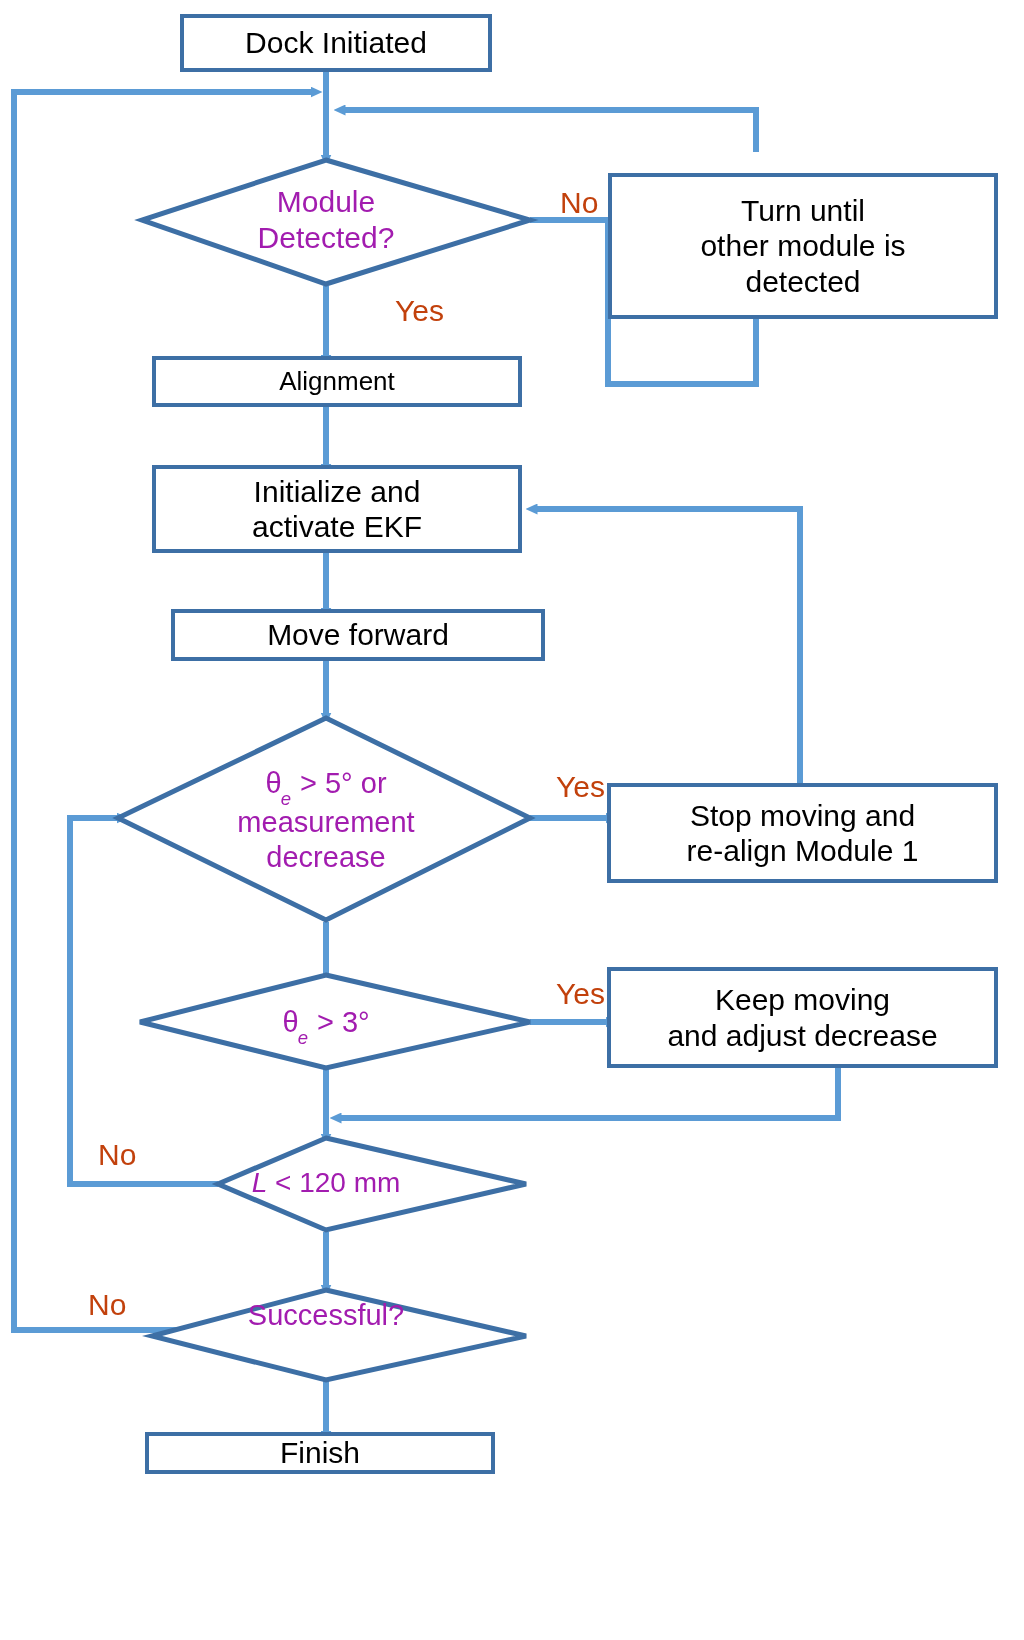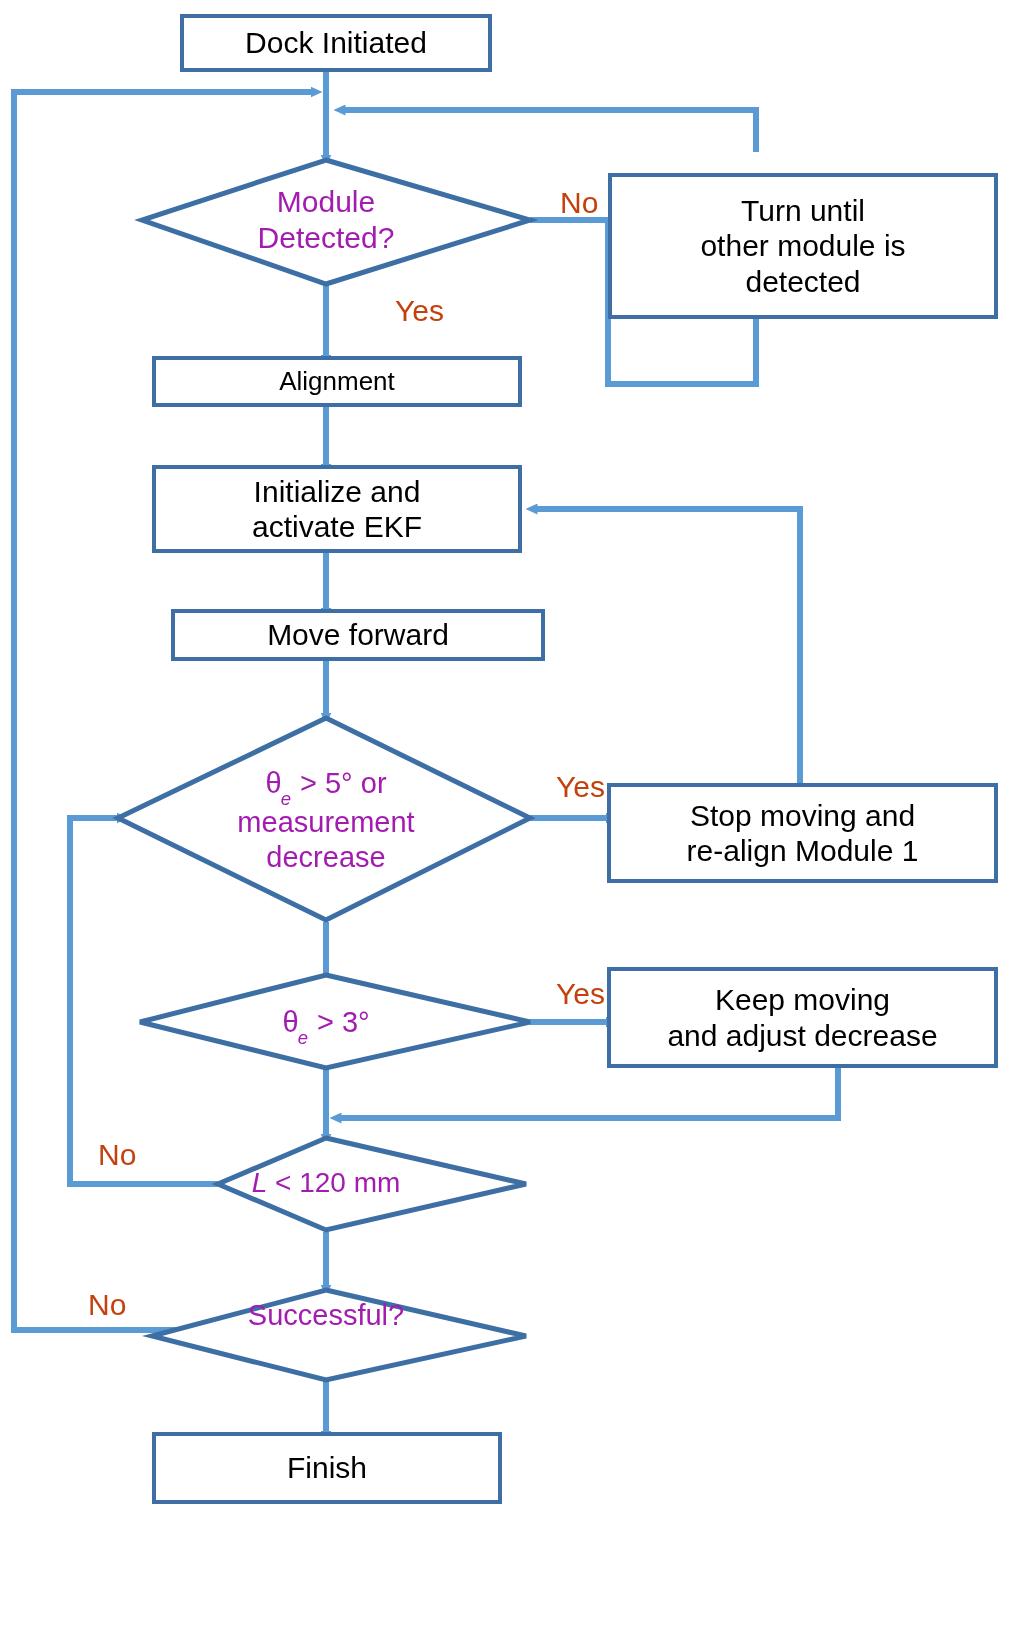--- a/index.html
+++ b/index.html
@@ -196,17 +196,17 @@
     </span>
   </div>
 
   <div class="node pbox" style="left:607px; top:967px; width:391px; height:101px; font-size:30px;">
     <span class="txt">
       <span>Keep moving</span><br>
       <span>and adjust decrease</span>
     </span>
   </div>
 
-  <div class="node pbox" style="left:152px; top:1432px; width:350px; height:72px; font-size:30px;">
+  <div class="node pbox" style="left:145px; top:1432px; width:350px; height:42px; font-size:30px;">
     <span class="txt">Finish</span>
   </div>
 
 </div>
 
 </body></html>

